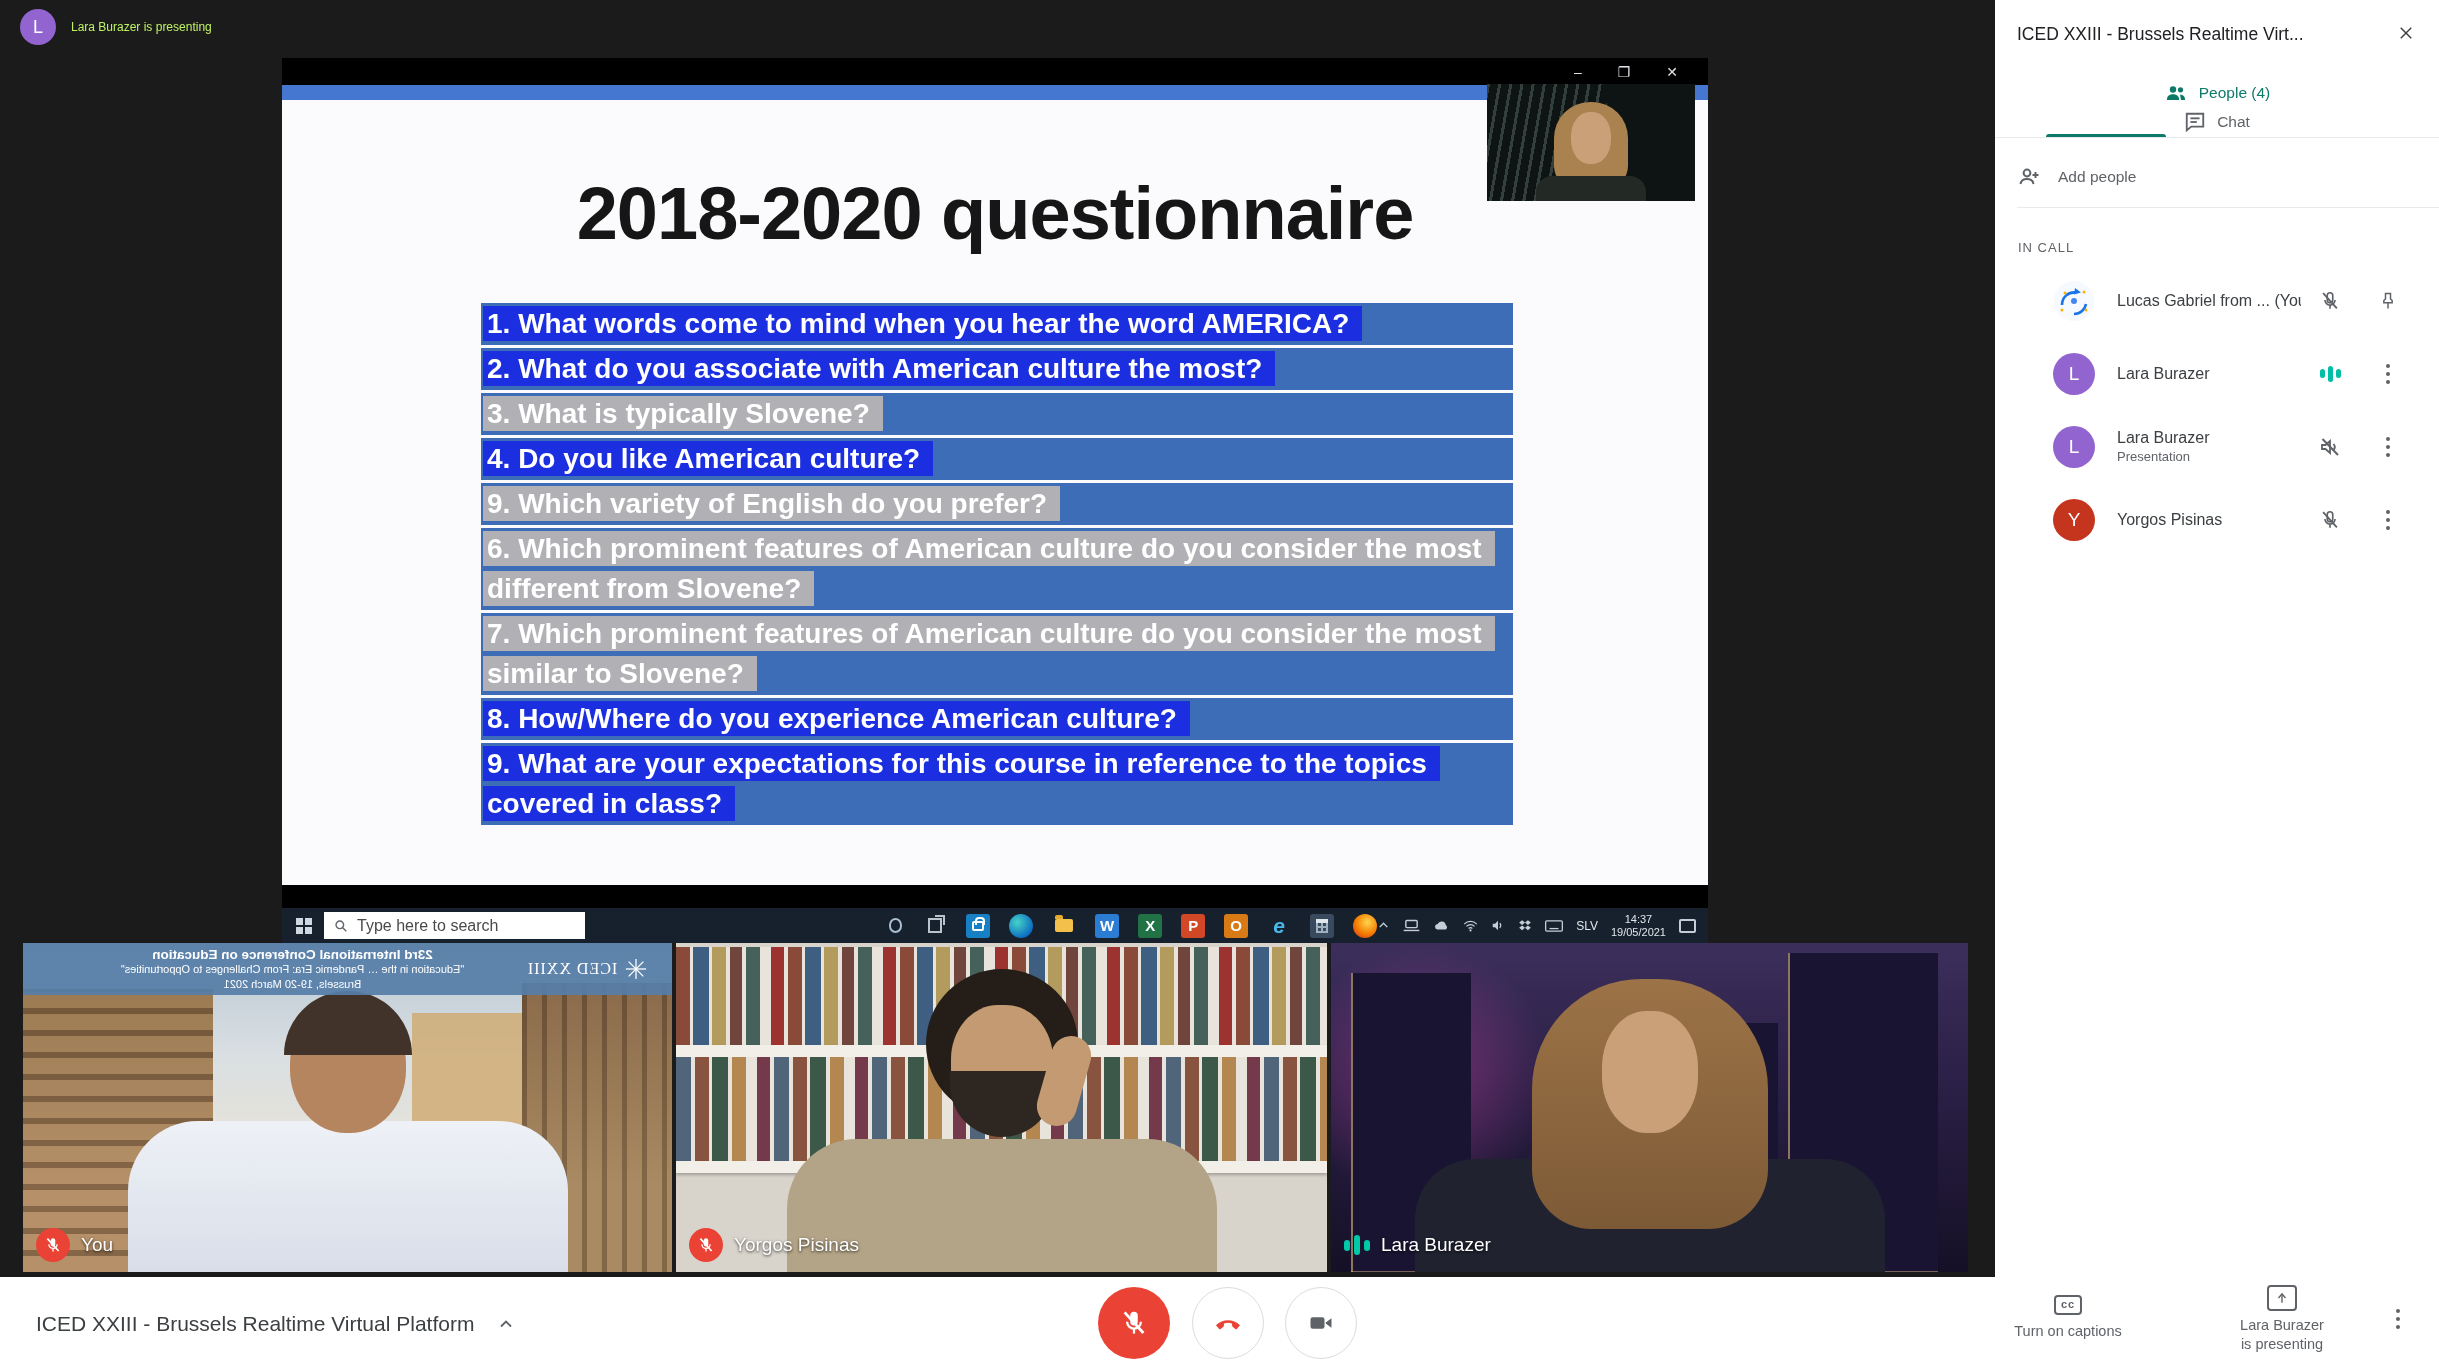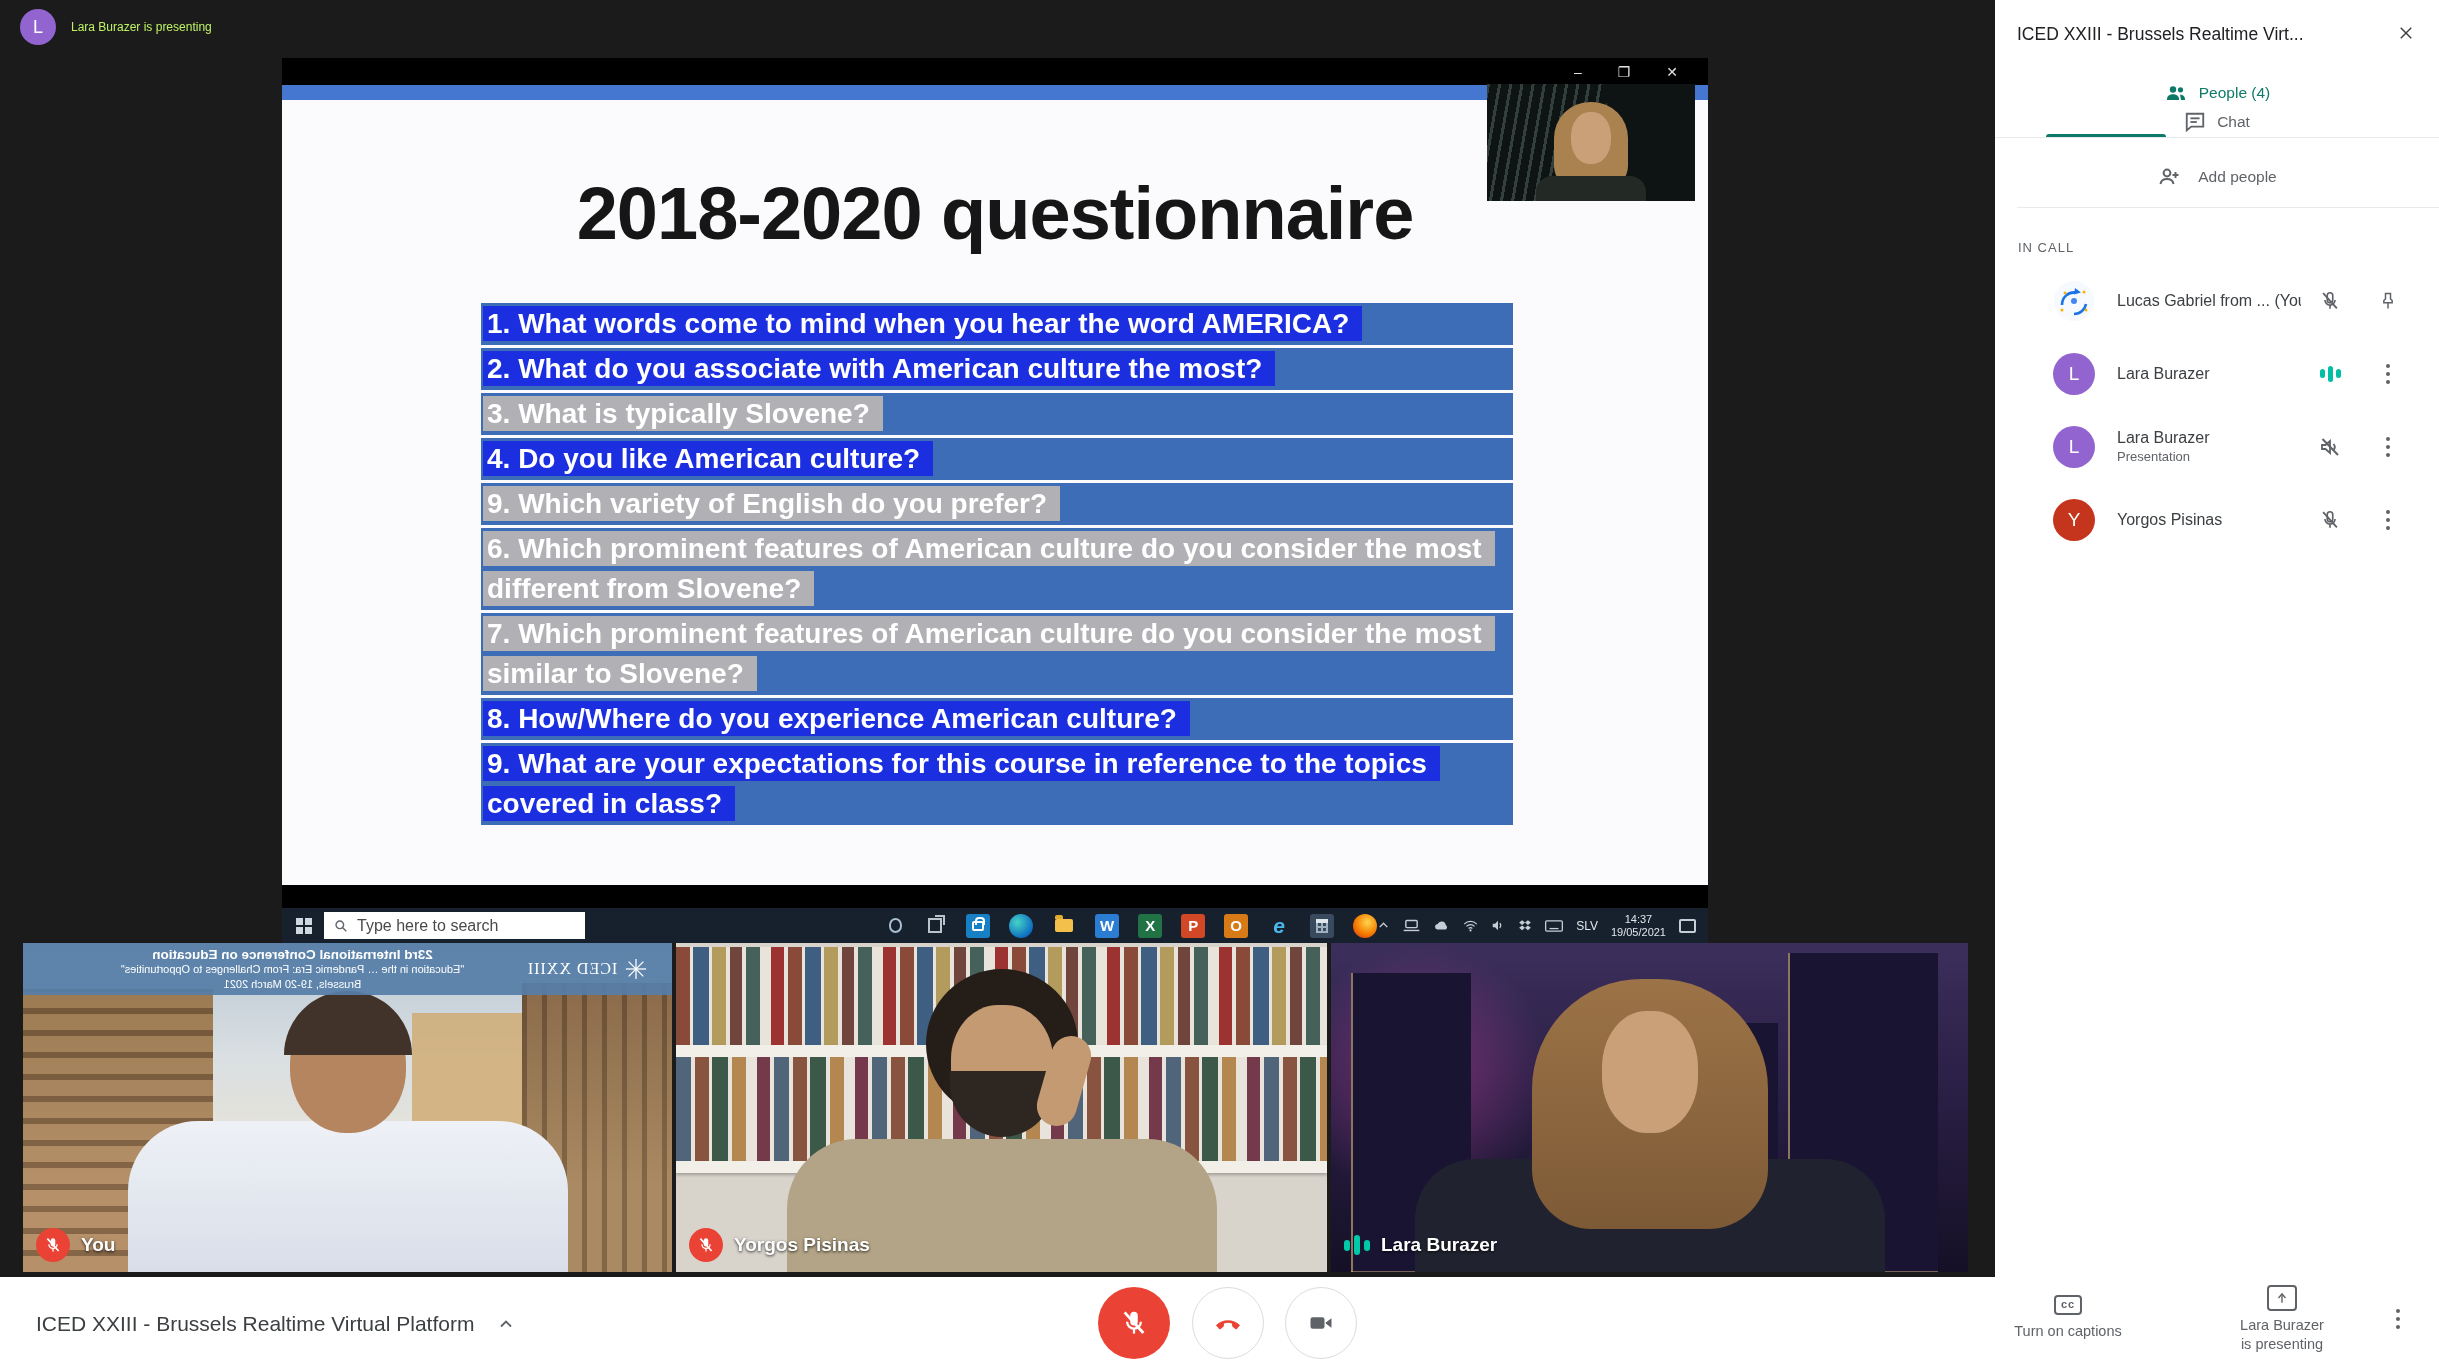--- a/index.html
+++ b/index.html
@@ -63,21 +63,21 @@
   .tray-clock { font-size:11px; line-height:13px; text-align:center; color:#dfe6ec; }
   .tray-notif { width:17px; height:14px; border:2px solid #c5ced6; border-radius:2px; }
 
   
   .tile { position:absolute; top:943px; height:329px; overflow:hidden; background:#2a2a2a; }
   .tile-you { left:23px; width:649px; }
   .tile-yorgos { left:676px; width:651px; }
   .tile-lara { left:1331px; width:637px; }
   .tile-label { position:absolute; left:13px; bottom:10px; display:flex; align-items:center; gap:11px; z-index:6; }
   .mute-badge { width:34px; height:34px; border-radius:50%; background:#ea4335; display:flex; align-items:center; justify-content:center; }
-  .tile-name { color:#fff; font-size:19px; text-shadow:0 1px 3px rgba(0,0,0,.8);font-weight:bold; }
+  .tile-name { color:#fff; font-size:19px; text-shadow:0 1px 3px rgba(0,0,0,.8); }
   .audio-bars { display:flex; align-items:center; gap:4px; height:34px; }
   .audio-bars i { width:6px; border-radius:3px; background:#00c9a7; display:block; }
   .audio-bars i:nth-child(1){height:11px;} .audio-bars i:nth-child(2){height:20px;} .audio-bars i:nth-child(3){height:11px;}
 
   
   .t1-bg { position:absolute; inset:0; background:linear-gradient(180deg,#b9c7d3 0%,#d9dfe2 34%,#e6e3da 60%,#c9bca6 100%); }
   .t1-bldg-l { position:absolute; left:0; top:46px; width:190px; height:283px; background:linear-gradient(180deg,#9b7a52,#b59069 70%), repeating-linear-gradient(0deg, rgba(60,40,20,.0) 0 16px, rgba(60,40,20,.35) 16px 22px); background-blend-mode:multiply; }
   .t1-bldg-r { position:absolute; right:0; top:40px; width:150px; height:289px; background:linear-gradient(180deg,#8a6a4a,#a98a62 70%), repeating-linear-gradient(90deg, rgba(60,40,20,.3) 0 5px, transparent 5px 20px); background-blend-mode:multiply; }
   .t1-bldg-m { position:absolute; right:140px; top:70px; width:120px; height:259px; background:#cfa96e; opacity:.8; }
   .t1-hair { position:absolute; left:50%; top:48px; transform:translateX(-50%); width:128px; height:64px; border-radius:64px 64px 0 0; background:#41332a; z-index:2; }
@@ -115,21 +115,21 @@
   
   .sidebar { position:absolute; left:1995px; top:0; width:444px; height:1277px; background:#fff; }
   .sb-title { position:absolute; left:22px; top:24px; width:370px; font-size:17.5px; color:#202124; white-space:nowrap; overflow:hidden; }
   .sb-close { position:absolute; right:18px; top:18px; width:30px; height:30px; display:flex; align-items:center; justify-content:center; color:#3c4043; font-size:22px; }
   .sb-tabs { position:absolute; top:78px; left:0; width:100%; height:58px; display:flex;flex-direction:column; }
   .sb-tab { flex:1; display:flex; align-items:center; justify-content:center; gap:11px; font-size:15.5px; font-weight:500; }
   .tab-people { color:#0d7a68; }
   .tab-chat { color:#5f6368; }
   .tab-underline { position:absolute; top:134px; left:51px; width:120px; height:3px; background:#0d7a68; border-radius:3px 3px 0 0; }
   .sb-div1 { position:absolute; top:137px; left:0; width:100%; height:1px; background:#e8eaed; }
-  .sb-add { position:absolute; top:156px; left:0; width:100%; height:42px; display:flex; align-items:center; gap:17px; padding:0 22px; color:#5f6368; font-size:15.5px;justify-content:center; }
+  .sb-add { position:absolute; top:156px; left:0; width:100%; height:42px; display:flex; align-items:center; gap:17px; padding:0 22px; color:#5f6368; font-size:15.5px; }
   .sb-div2 { position:absolute; top:207px; left:22px; right:0; height:1px; background:#e8eaed; }
   .sb-incall { position:absolute; top:240px; left:23px; font-size:13px; letter-spacing:1px; color:#5f6368; }
   .plist { position:absolute; top:264px; left:0; width:100%; }
   .p-row { display:flex; align-items:center; height:73px; padding:0 22px;margin-left:36px; }
   .p-avatar { width:42px; height:42px; border-radius:50%; flex:0 0 42px; color:#fff; font-size:19px; display:flex; align-items:center; justify-content:center; margin-right:22px; }
   .av-purple { background:#9164cf; }
   .av-red { background:#c5341c; }
   .p-names { flex:1; min-width:0; }
   .p-name { font-size:16px; color:#3c4043; white-space:nowrap; overflow:hidden; }
   .p-sub { font-size:13px; color:#5f6368; margin-top:2px; }

